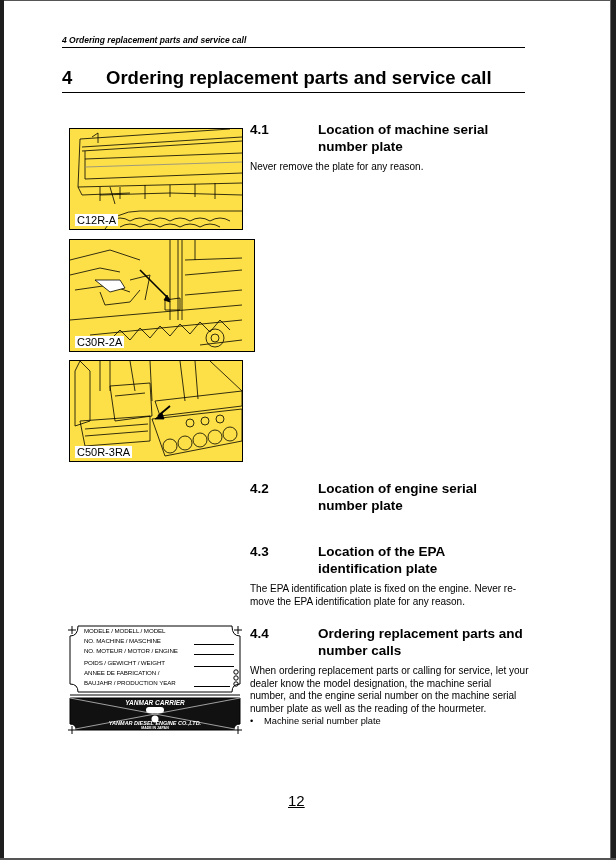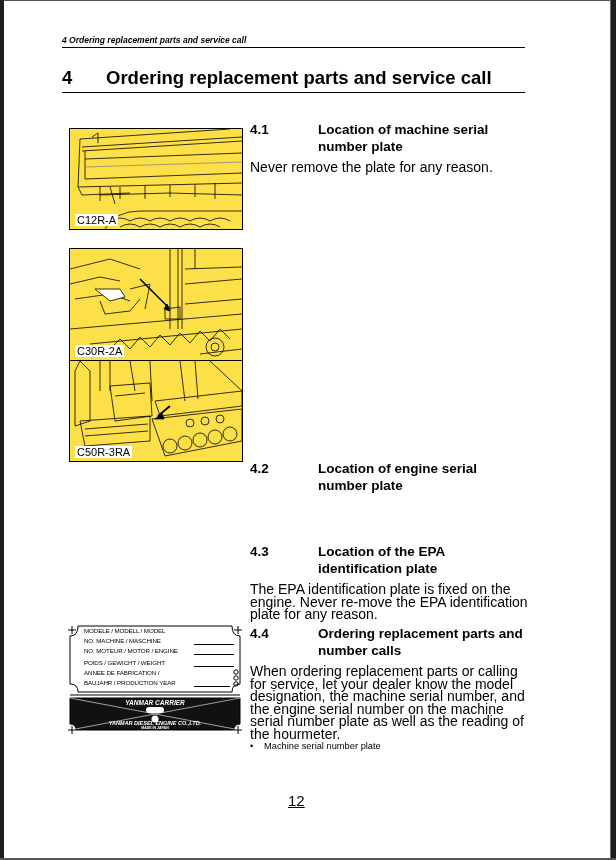--- a/index.html
+++ b/index.html
@@ -30,34 +30,34 @@
     .chapter-title .num { display: inline-block; width: 44px; }
 
     .section { position: absolute; left: 250px; width: 280px; }
     .section h2 {
       margin: 0; font-size: 13.5px; font-weight: bold; line-height: 17px;
       display: flex;
       gap: 30px;
     }
     .section h2 .snum { width: 38px; flex: none; }
     .section p {
-      margin: 6px 0 0 0; font-size: 14px; line-height: 12.5px;
+      margin: 6px 0 0 0; font-size: 10px; line-height: 12.5px;
     }
     .sec41 { top: 121px; }
-    .sec42 { top: 460px; }
+    .sec42 { top: 480px; }
     .sec43 { top: 543px; }
     .sec44 { top: 625px; }
     .bullet { font-size: 9.3px; line-height: 12.5px; display: flex; }
     .bullet .dot { width: 14px; flex: none; }
 
     .figure {
       position: absolute; left: 69px; width: 172px; border: 1.5px solid #000; background: #fde047; overflow: hidden;
     }
     .fig1 { top: 128px; height: 100px; }
-    .fig2 { top: 248px; height: 111px; }
+    .fig2 { top: 239px; height: 111px; padding-left: 12px; }
     .fig3 { top: 360px; height: 100px; }
     .figure svg { position: absolute; left: 0; top: 0; }
     .figure .caption {
       position: absolute; left: 5px; bottom: 3px; font-size: 11px; background: #fff; padding: 0 2px;
     }
 
     .plate { position: absolute; left: 66px; top: 622px; width: 178px; height: 116px; }
     .plate .line {
       position: absolute; left: 18px; font-size: 6.2px; letter-spacing: -0.1px; white-space: nowrap;
     }

